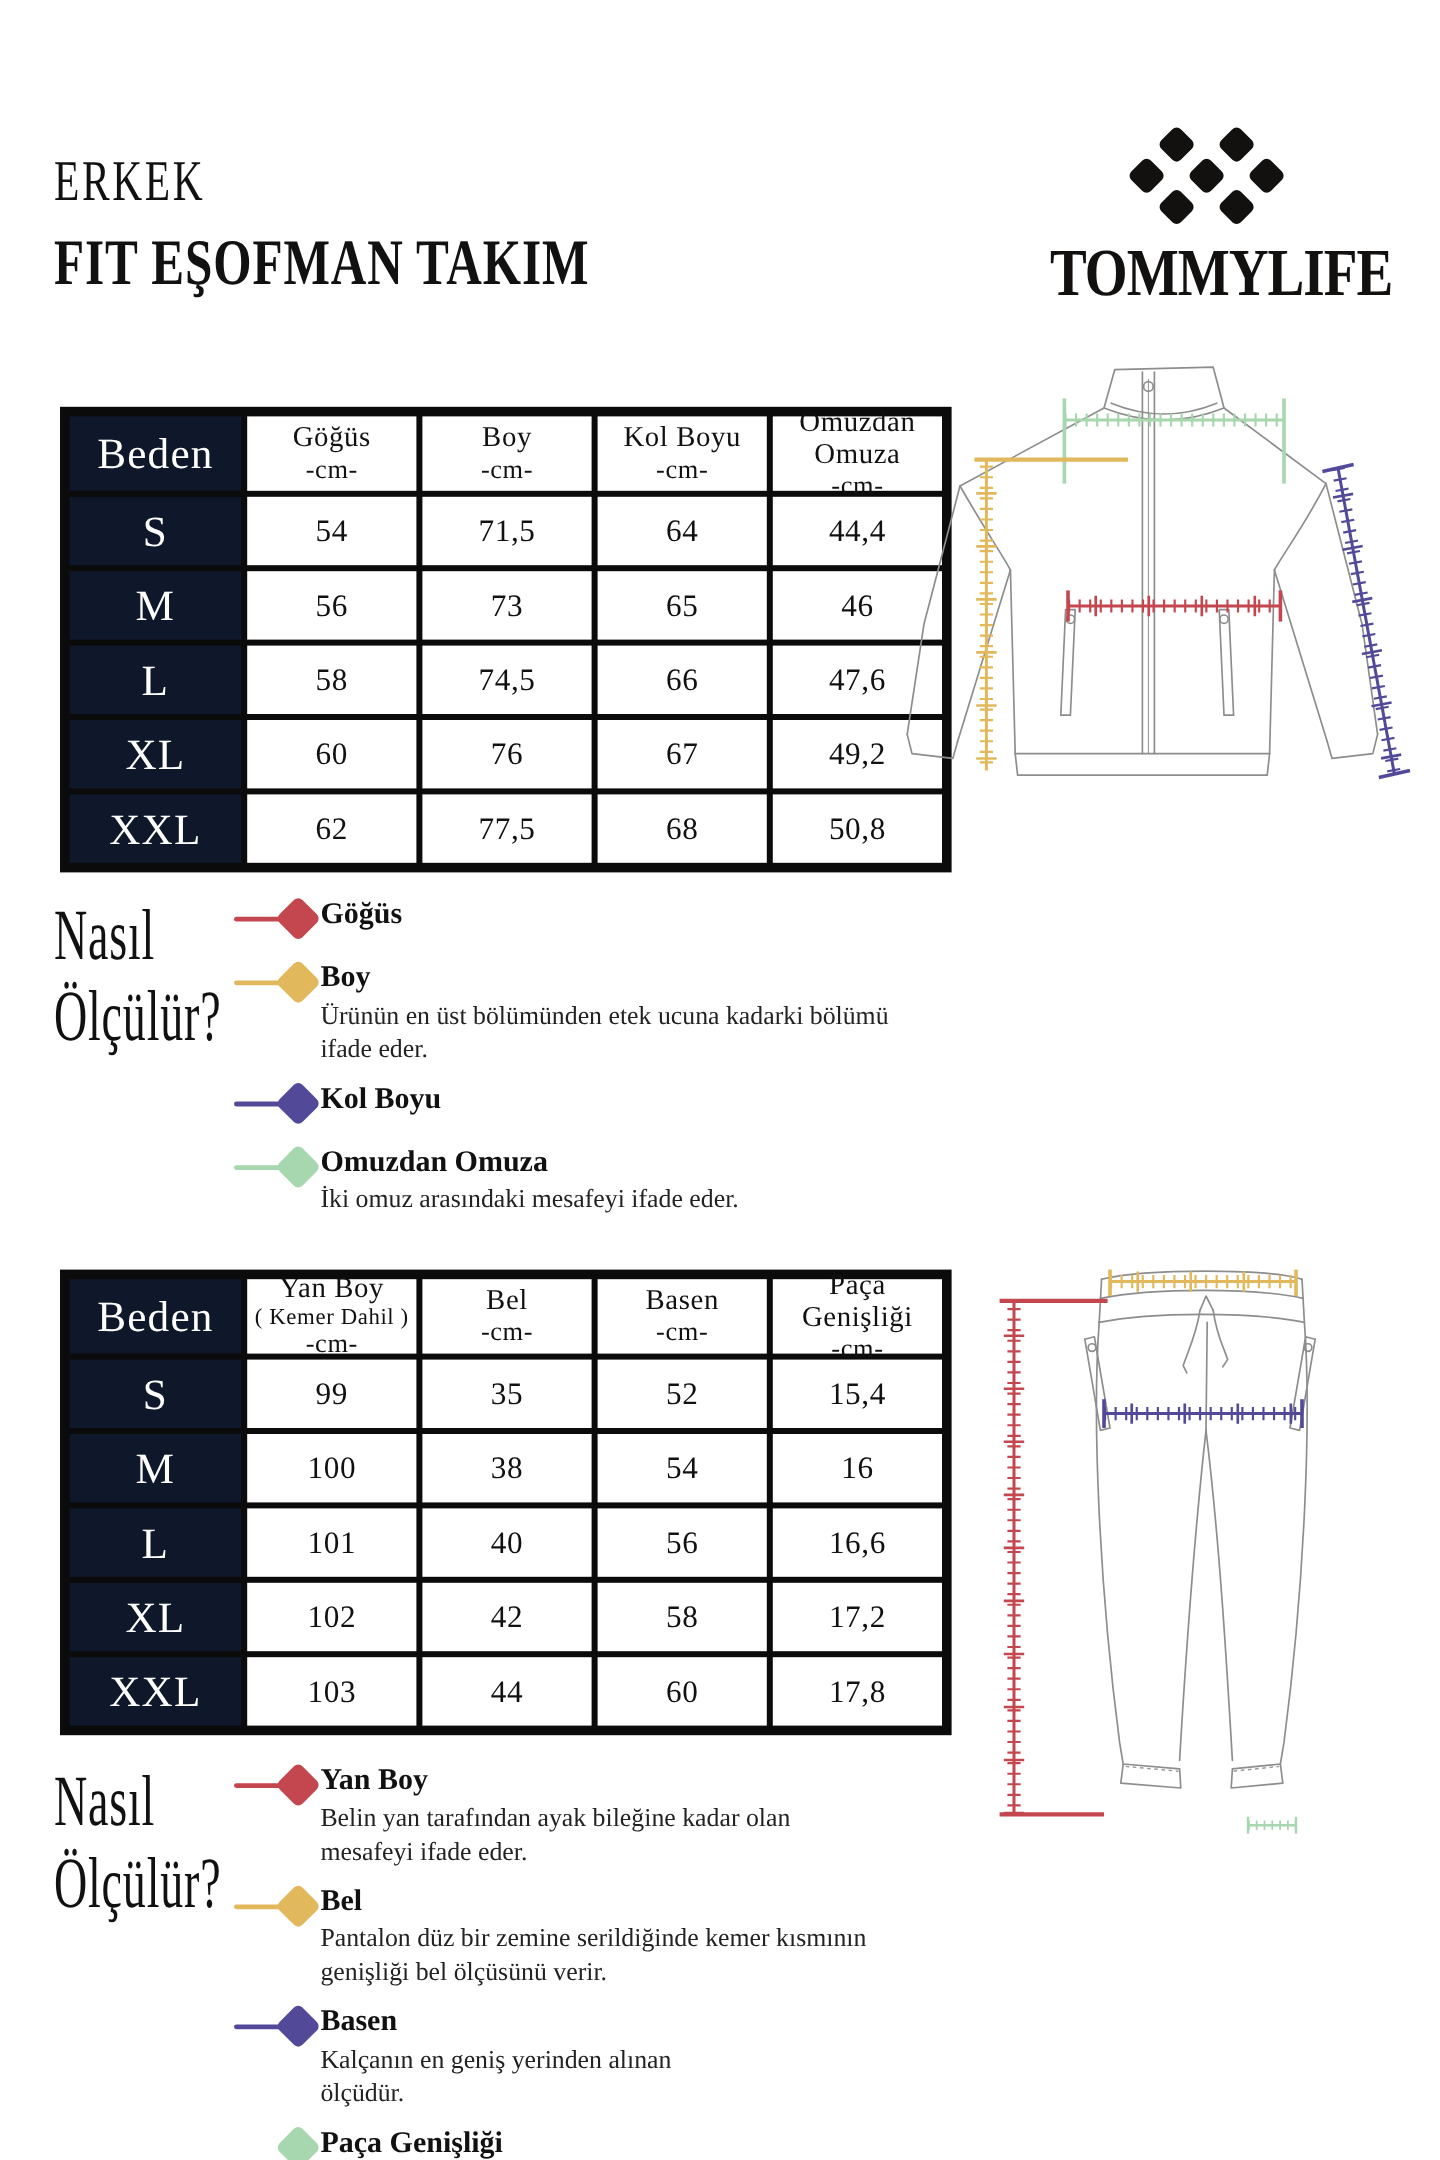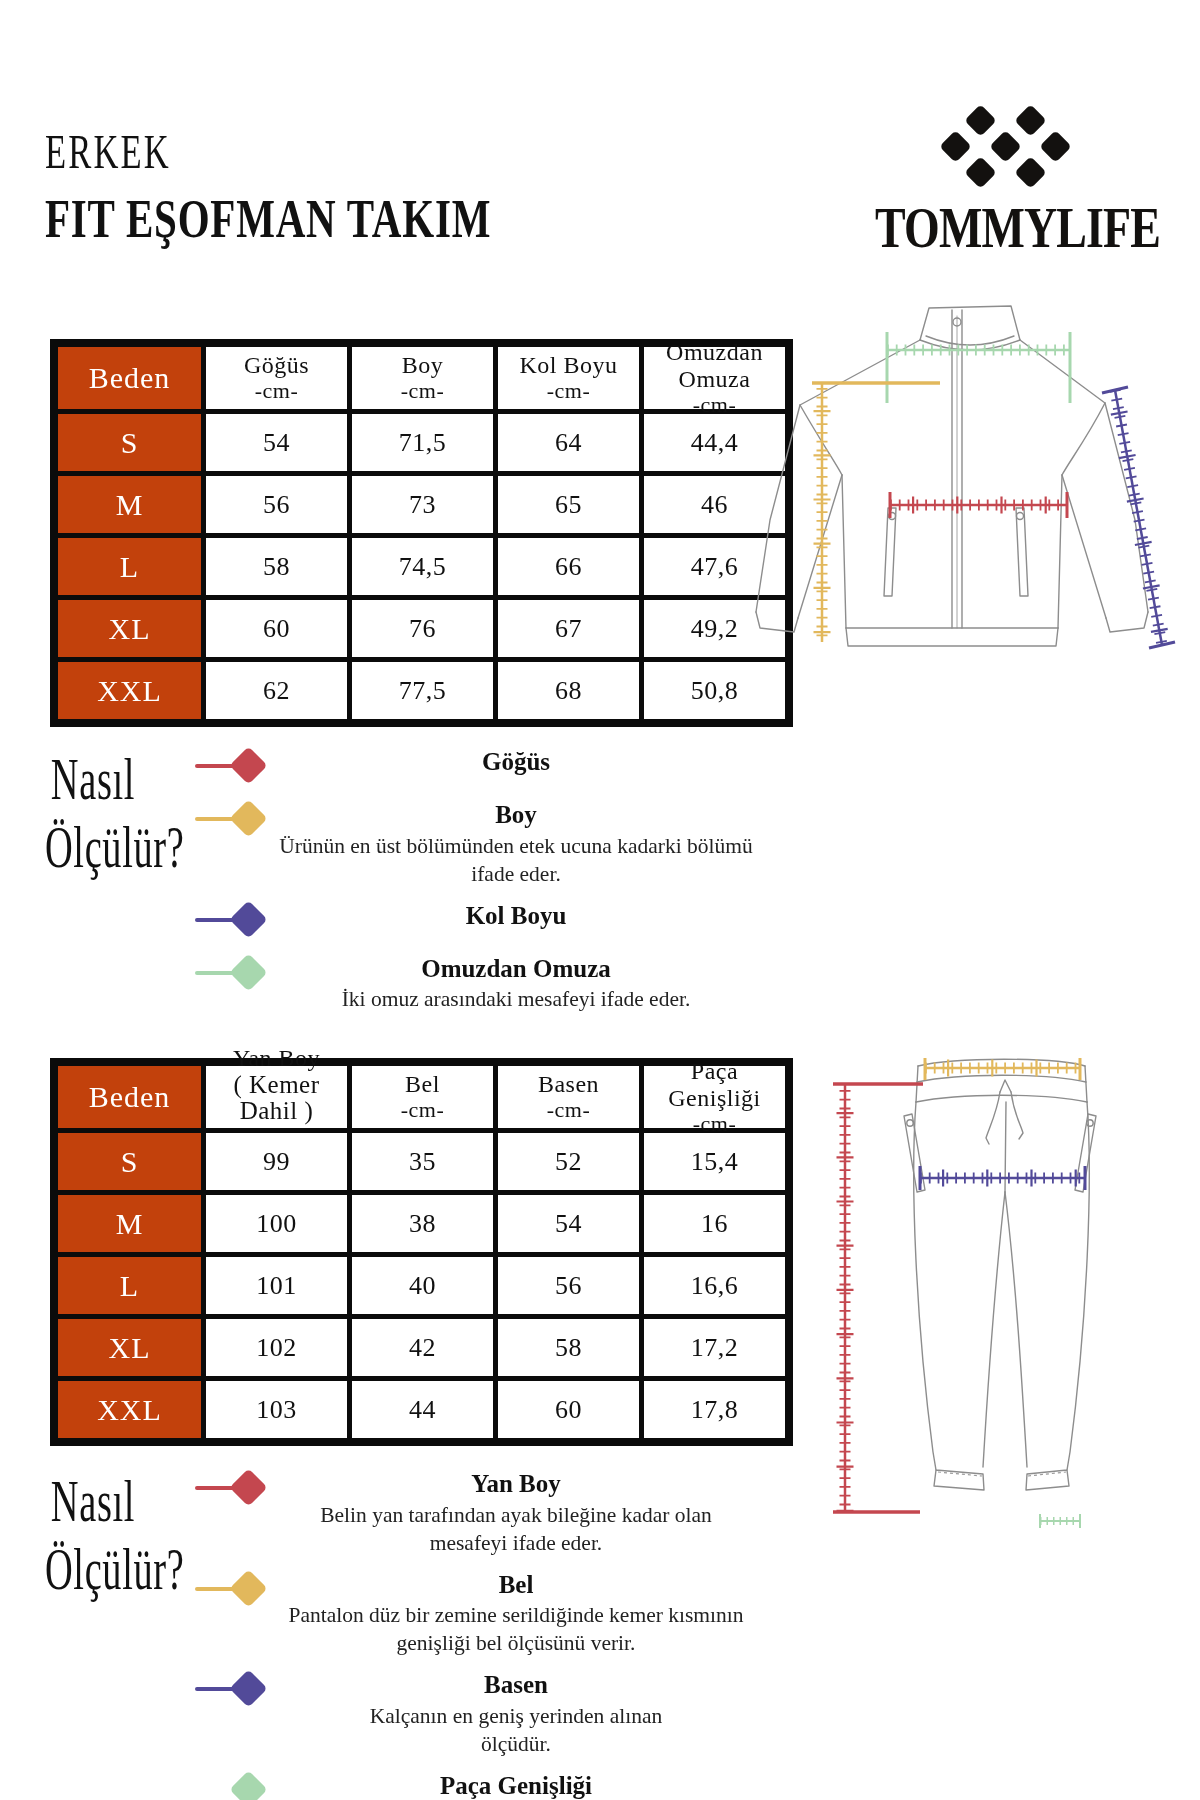--- a/index.html
+++ b/index.html
@@ -16,27 +16,27 @@
   .logo-svg{position:absolute;left:938px;top:98px;}
 
   
   .sizetable{position:absolute;left:50px;width:743px;background:#0b0b0b;
              display:grid;grid-template-columns:143px 141px 141px 141px 141px;
              grid-template-rows:62px 57px 57px 57px 57px 57px;gap:5px;padding:8px;box-sizing:border-box;}
   .t-jacket{top:339px;}
   .t-pants{top:1058px;}
   .tc{background:#fff;display:flex;align-items:center;justify-content:center;
       font-size:26px;color:#111;letter-spacing:.5px;}
-  .tc.dark{background:#c2410c;color:#fff;font-size:30px;letter-spacing:1px;}
+  .tc.dark{background:#0f172a;color:#fff;font-size:36px;letter-spacing:1px;}
   .tc.th{flex-direction:column;font-size:24px;line-height:1.12;text-align:center;}
   .tc.th .unit{font-size:22px;}
-  .tc.th .small{font-size:25px;line-height:1.05;}
+  .tc.th .small{font-size:19px;line-height:1.05;}
 
   
-  .guide{position:absolute;left:45px;width:720px;display:flex;text-align:center;}
+  .guide{position:absolute;left:45px;width:720px;display:flex;}
   .g1{top:746px;}
   .g2{top:1468px;}
   .guide-title{width:150px;flex:0 0 150px;font-size:60px;font-weight:400;color:#111;
                transform:scaleX(.64);transform-origin:left top;line-height:1.13;letter-spacing:1px;}
   .legend{flex:1;display:flex;flex-direction:column;padding-top:2px;}
   .legend-item{display:flex;margin-bottom:13px;}
   .legend-marker{position:relative;width:72px;flex:0 0 72px;height:40px;}
   .legend-line{position:absolute;left:0;top:16px;width:52px;height:4px;border-radius:2px;}
   .legend-diamond{position:absolute;left:40px;top:4px;width:27px;height:27px;border-radius:5px;
                   transform:rotate(45deg);}

